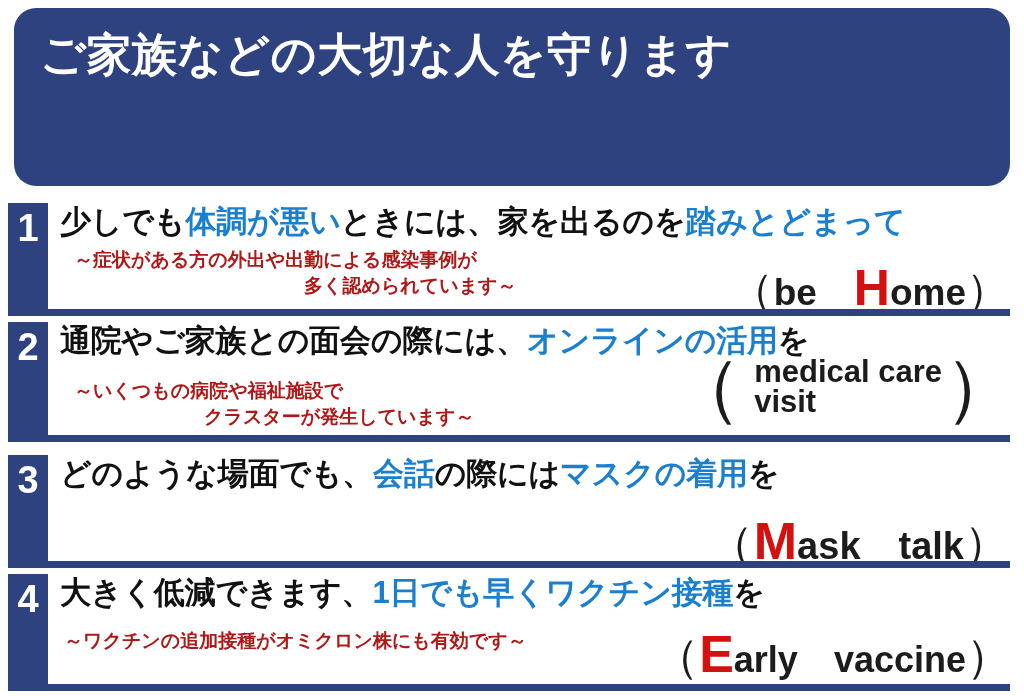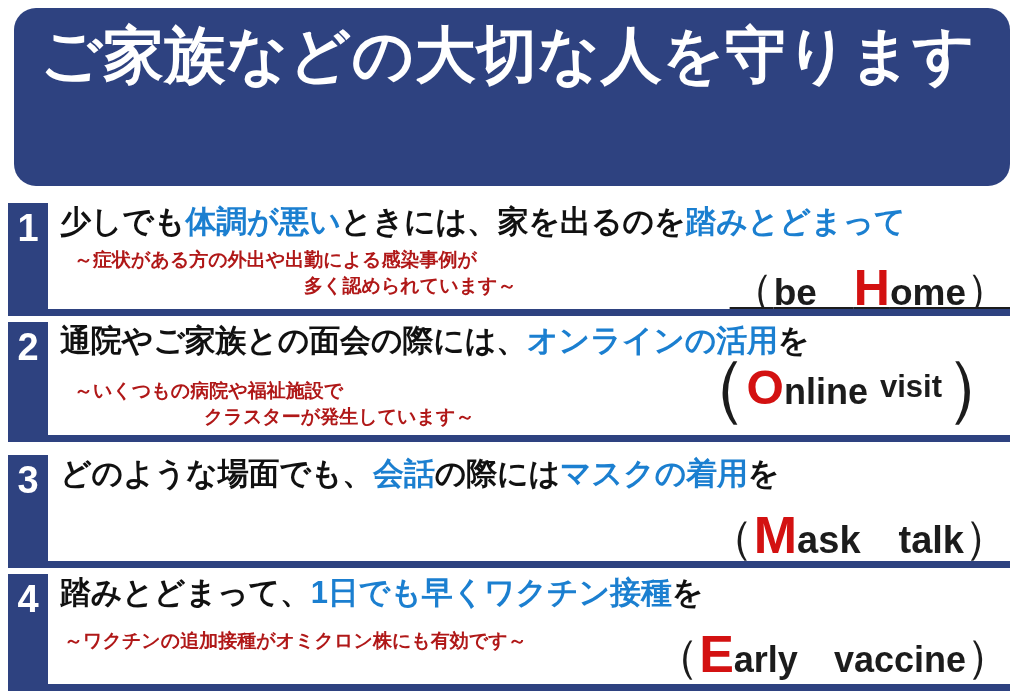--- a/index.html
+++ b/index.html
@@ -33,21 +33,21 @@
     color: #ffffff;
     letter-spacing: 0.5px;
   }
   #header-line-1 {
     font-size: 45px;
     line-height: 70px;
     height: 72px;
     position: relative;
   }
   #header-line-2 {
-    font-size: 61px;
+    font-size: 45px;
     line-height: 62px;
   }
   .hl-white { color: #ffffff; }
   .hl-yellow { color: #fff61f; }
 
   
   #home-word-wrap {
     position: relative;
     display: inline-block;
     vertical-align: -6px;
@@ -154,54 +154,54 @@
 <div id="rows-container">
     <div class="row" style="top: 203px; height: 113px;">
       <div class="row-badge" style="height: 106px;">1</div>
       <div class="row-body">
         <div class="main-line"><span>少しでも</span><span class="mk-blue">体調が悪い</span><span>ときには、家を出るのを</span><span class="mk-blue">踏みとどまって</span></div>
         <div class="sub-block" style="margin-top: 6px; padding-left: 14px;">
           <div class="sub-l1">～症状がある方の外出や出勤による感染事例が</div>
           <div class="sub-l2" style="padding-left: 230px;">多く認められています～</div>
         </div>
       </div>
-      <div class="eng" style="right: 14px; top: 56px; font-size: 38px; text-decoration: underline;"><span class="paren-big" style="font-size: 44px;">（</span><span style="font-size: 37px;">be  </span><span class="cap" style="font-size: 50px;">H</span><span style="font-size: 37px;">ome</span><span class="paren-big" style="font-size: 44px;">）</span></div>
+      <div class="eng" style="right: 14px; top: 56px; font-size: 38px;"><span class="paren-big" style="font-size: 44px;">（</span><span style="font-size: 37px;">be  </span><span class="cap" style="font-size: 50px;">H</span><span style="font-size: 37px;">ome</span><span class="paren-big" style="font-size: 44px;">）</span></div>
       <div class="row-rule" style="top: 106px;"></div>
     </div>
     <div class="row" style="top: 322px; height: 120px;">
       <div class="row-badge" style="height: 113px;">2</div>
       <div class="row-body">
         <div class="main-line"><span>通院やご家族との面会の際には、</span><span class="mk-blue">オンラインの活用</span><span>を</span></div>
         <div class="sub-block" style="margin-top: 18px; padding-left: 14px;">
           <div class="sub-l1">～いくつもの病院や福祉施設で</div>
           <div class="sub-l2" style="padding-left: 130px;">クラスターが発生しています～</div>
         </div>
       </div>
       <div class="eng" style="right: 6px; top: 32px; font-size: 34px;"><span style="display: inline-flex; align-items: center;">
           <span class="paren-big" style="font-size: 74px; font-weight: normal; line-height: 0.9;">（</span>
-          <span style="display: inline-block; margin-left: -2px;"><span class="cap" style="font-size: 48px;">O</span><span style="font-size: 36px;">nline</span></span>
           <span style="display: inline-block; margin-left: 12px; line-height: 30px; text-align: left; vertical-align: middle;">
+            <div style="font-size: 31px;">medical care</div>
             <div style="font-size: 31px;">visit</div>
           </span>
           <span class="paren-big" style="font-size: 74px; font-weight: normal; line-height: 0.9; margin-left: 2px;">）</span>
         </span></div>
       <div class="row-rule" style="top: 113px;"></div>
     </div>
     <div class="row" style="top: 455px; height: 113px;">
       <div class="row-badge" style="height: 106px;">3</div>
       <div class="row-body">
         <div class="main-line"><span>どのような場面でも、</span><span class="mk-blue">会話</span><span>の際には</span><span class="mk-blue">マスクの着用</span><span>を</span></div>
       </div>
-      <div class="eng" style="right: 14px; top: 50px; font-size: 38px;"><span class="paren-big" style="font-size: 46px;">（</span><span class="cap" style="font-size: 52px;">M</span><span style="font-size: 38px;">ask</span><span style="font-size: 38px;">  talk</span><span class="paren-big" style="font-size: 46px;">）</span></div>
+      <div class="eng" style="right: 14px; top: 56px; font-size: 38px;"><span class="paren-big" style="font-size: 46px;">（</span><span class="cap" style="font-size: 52px;">M</span><span style="font-size: 38px;">ask</span><span style="font-size: 38px;">  talk</span><span class="paren-big" style="font-size: 46px;">）</span></div>
       <div class="row-rule" style="top: 106px;"></div>
     </div>
     <div class="row" style="top: 574px; height: 117px;">
       <div class="row-badge" style="height: 110px;">4</div>
       <div class="row-body">
-        <div class="main-line"><span>踏みとどまって、</span><span class="mk-blue">1日でも早くワクチン接種</span><span>を</span></div>
+        <div class="main-line"><span>大きく低減できます、</span><span class="mk-blue">1日でも早くワクチン接種</span><span>を</span></div>
         <div class="sub-block" style="margin-top: 16px; padding-left: 4px;">
           <div class="sub-l1">～ワクチンの追加接種がオミクロン株にも有効です～</div>
         </div>
       </div>
       <div class="eng" style="right: 12px; top: 50px; font-size: 36px;"><span class="paren-big" style="font-size: 46px;">（</span><span class="cap" style="font-size: 52px;">E</span><span style="font-size: 36px; text-align: center;">arly</span><span style="font-size: 36px;">  vaccine</span><span class="paren-big" style="font-size: 46px;">）</span></div>
       <div class="row-rule" style="top: 110px;"></div>
     </div>
   </div>
 
 </body></html>

